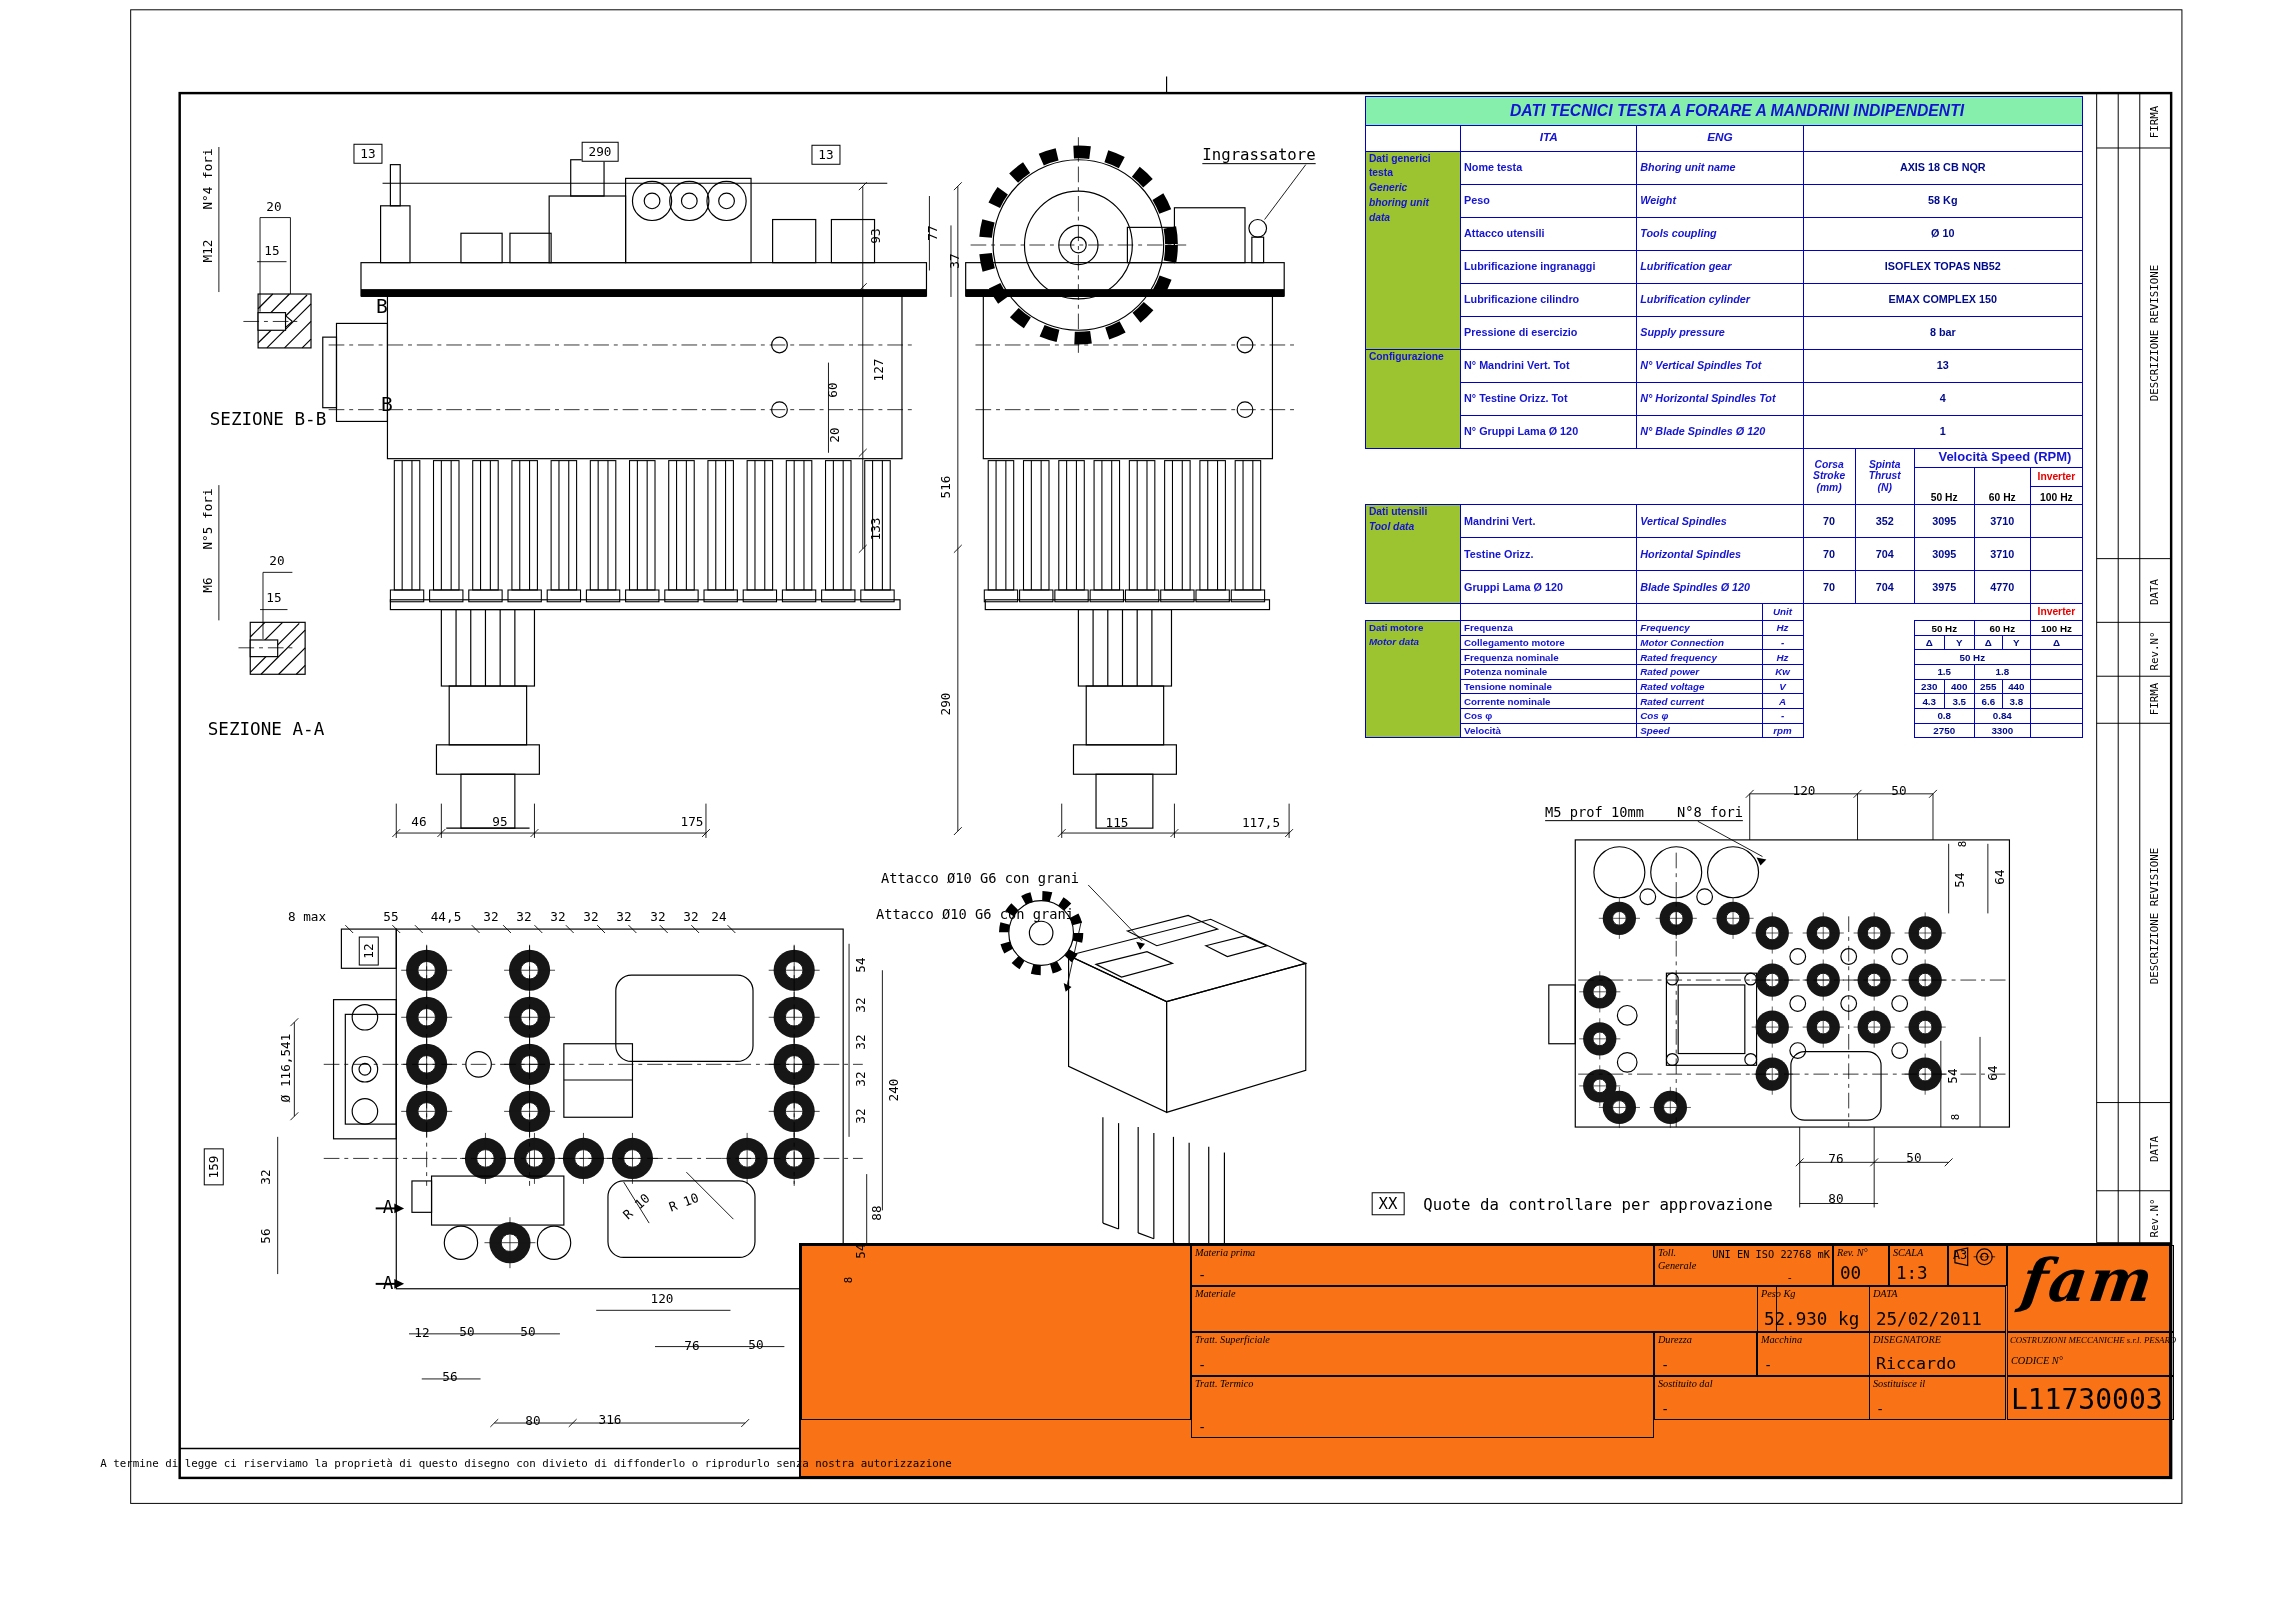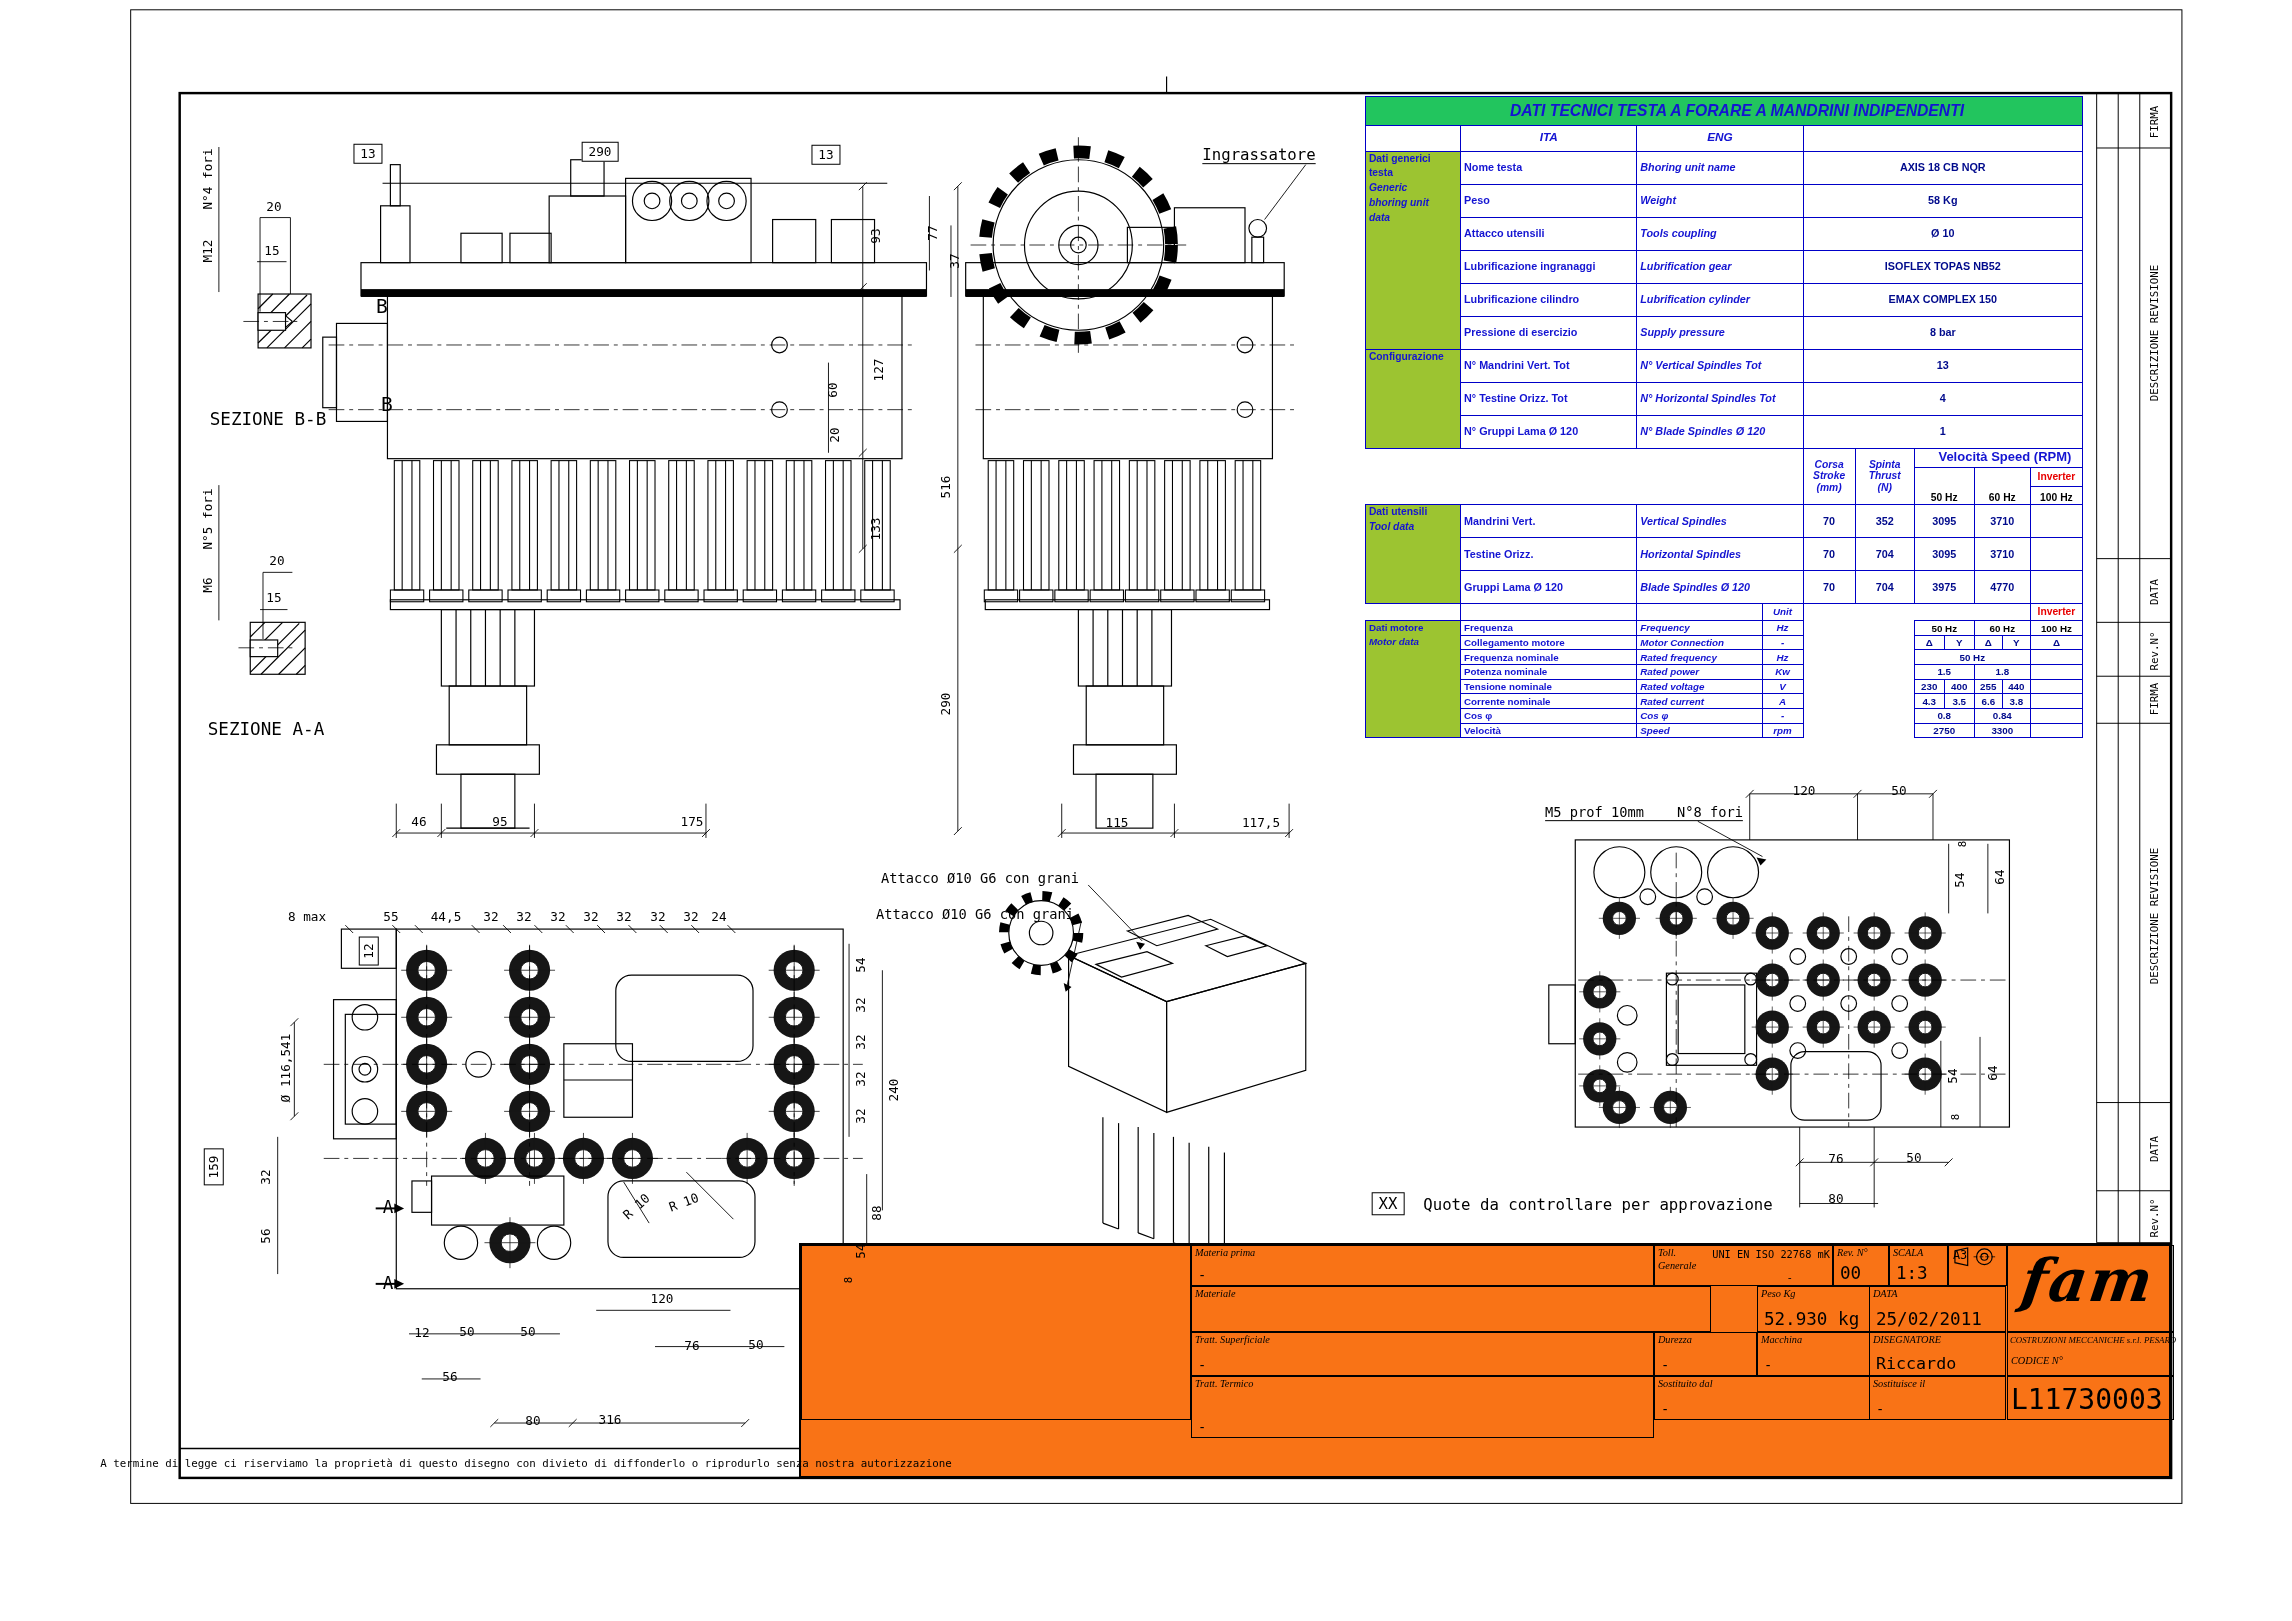--- a/index.html
+++ b/index.html
@@ -13,21 +13,21 @@
        white-space:pre;line-height:1;z-index:5;background:transparent;}
   .ann.box{border:1.6px solid #000;padding:2.9px 5.9px;background:#fff;}
   .ann.und{text-decoration:underline;text-underline-offset:2.9px;}
   
   #tech{position:absolute;left:1365px;top:96px;width:718px;border-collapse:collapse;table-layout:fixed;
         font-family:"Liberation Sans",sans-serif;font-size:10.8px;z-index:4;background:#fff;}
   #tech td{border:1.5px solid #0000c8;padding:0 2.9px;line-height:1.15;overflow:hidden;}
   #tech tr{height:33px;}
   #tech tr.h30{height:29px;} #tech tr.h26{height:25.5px;} #tech tr.h20{height:19.6px;}
   #tech tr.h19{height:18.6px;} #tech tr.h17{height:16.7px;}
-  #tech td.title{background:#22c55e;color:#1414d2;font-weight:bold;font-style:italic;
+  #tech td.title{background:#86efac;color:#1414d2;font-weight:bold;font-style:italic;
                  text-align:center;font-size:15.7px;padding-left:29px;}
   #tech td.hdr{color:#1414d2;font-weight:bold;font-style:italic;text-align:center;font-size:11.8px;}
   #tech td.g{background:#9cc431;color:#1414d2;font-weight:bold;font-size:10.3px;
              vertical-align:top;white-space:pre-line;line-height:1.45;}
   #tech td.g .it{font-style:italic;display:block;white-space:pre-line;}
   #tech td.l{color:#1414d2;font-weight:bold;text-align:left;}
   #tech td.e{color:#1414d2;font-weight:bold;font-style:italic;text-align:left;}
   #tech td.v{color:#000a8c;font-weight:bold;text-align:center;}
   #tech td.sh{color:#1414d2;font-weight:bold;font-style:italic;text-align:center;
               white-space:pre-line;font-size:10.3px;vertical-align:middle;}
@@ -663,21 +663,21 @@
           <path d="M3,5 L16,2 L16,20 L3,17 Z"></path>
           <circle cx="33" cy="11" r="8"></circle>
             <circle cx="33" cy="11" r="3.5"></circle>
           <line x1="22" y1="11" x2="44" y2="11" stroke-dasharray="4 2" stroke-width="0.8"></line>
         </g>
         </svg>
       </div>
     <div class="tbc" style="left:1206px;top:0;width:167px;height:87px;">
       <div id="famlogo" style="position:absolute;left:13.7px;top:7.8px;">fam</div>
       </div>
-    <div class="tbc" style="left:390px;top:41px;width:520px;height:46px;">
+    <div class="tbc" style="left:390px;top:41px;width:586px;height:46px;">
       <span class="lbl">Materiale</span>
       <div class="val"></div>
       </div>
     <div class="tbc" style="left:956px;top:41px;width:113px;height:46px;">
       <span class="lbl">Peso Kg</span>
       <div class="val" style="font-size:17.6px;">52.930 kg</div>
       </div>
     <div class="tbc" style="left:1068px;top:41px;width:137px;height:46px;">
       <span class="lbl">DATA</span>
       <div class="val" style="font-size:17.6px;">25/02/2011</div>

